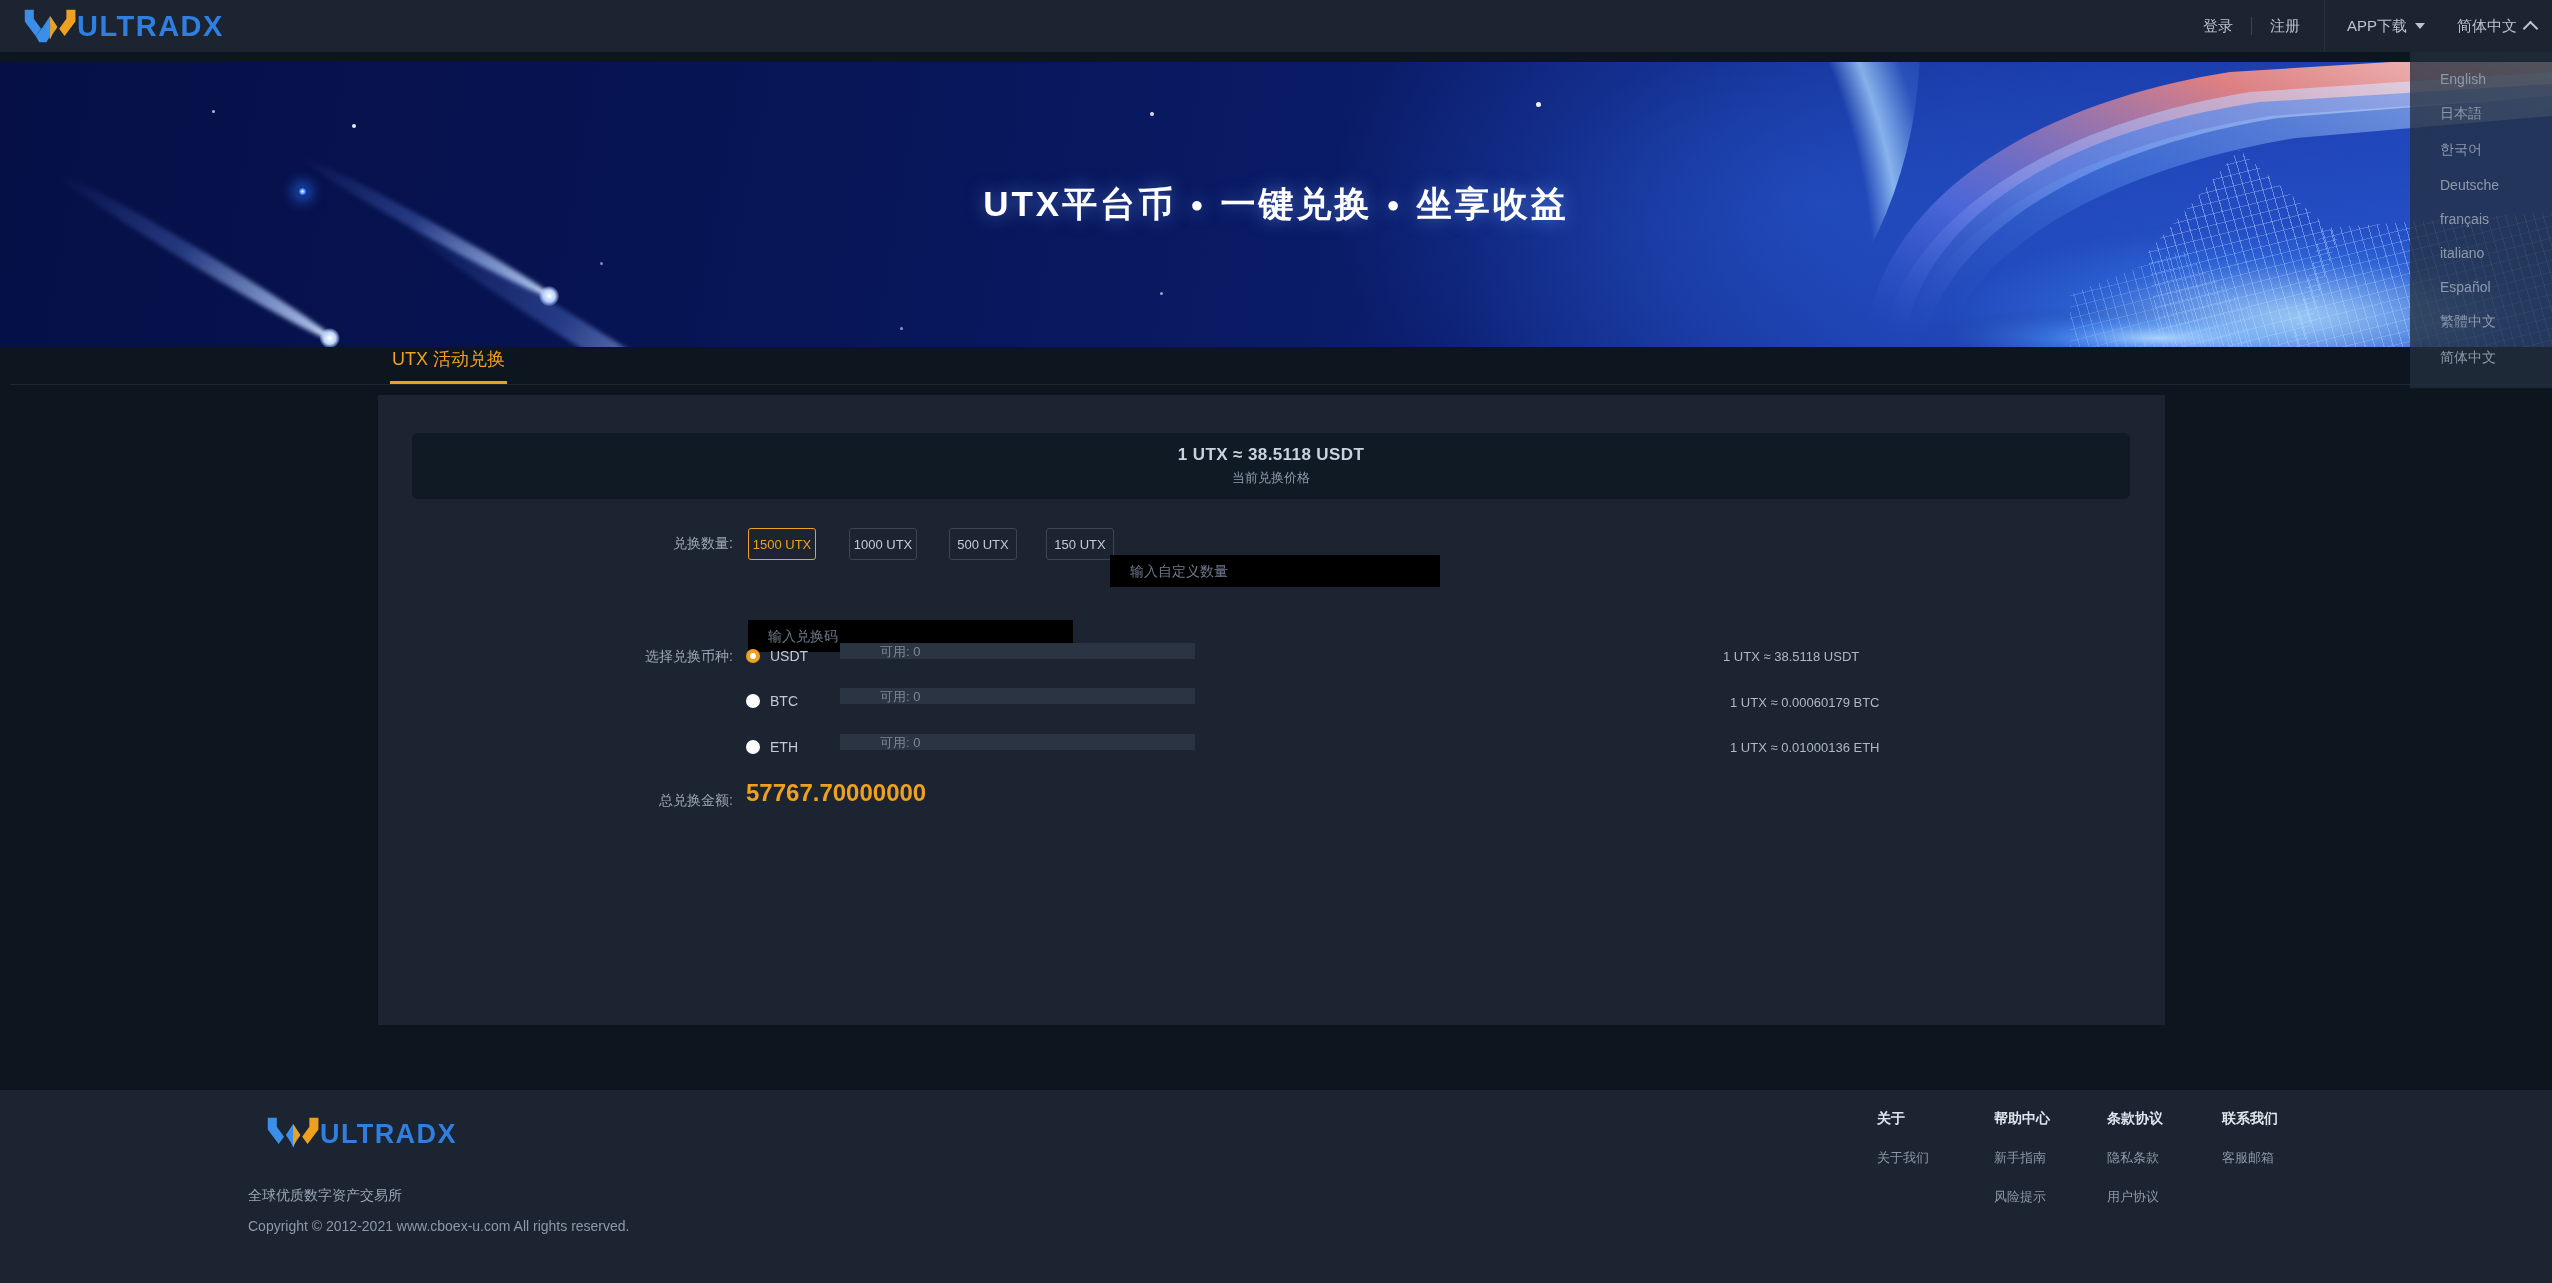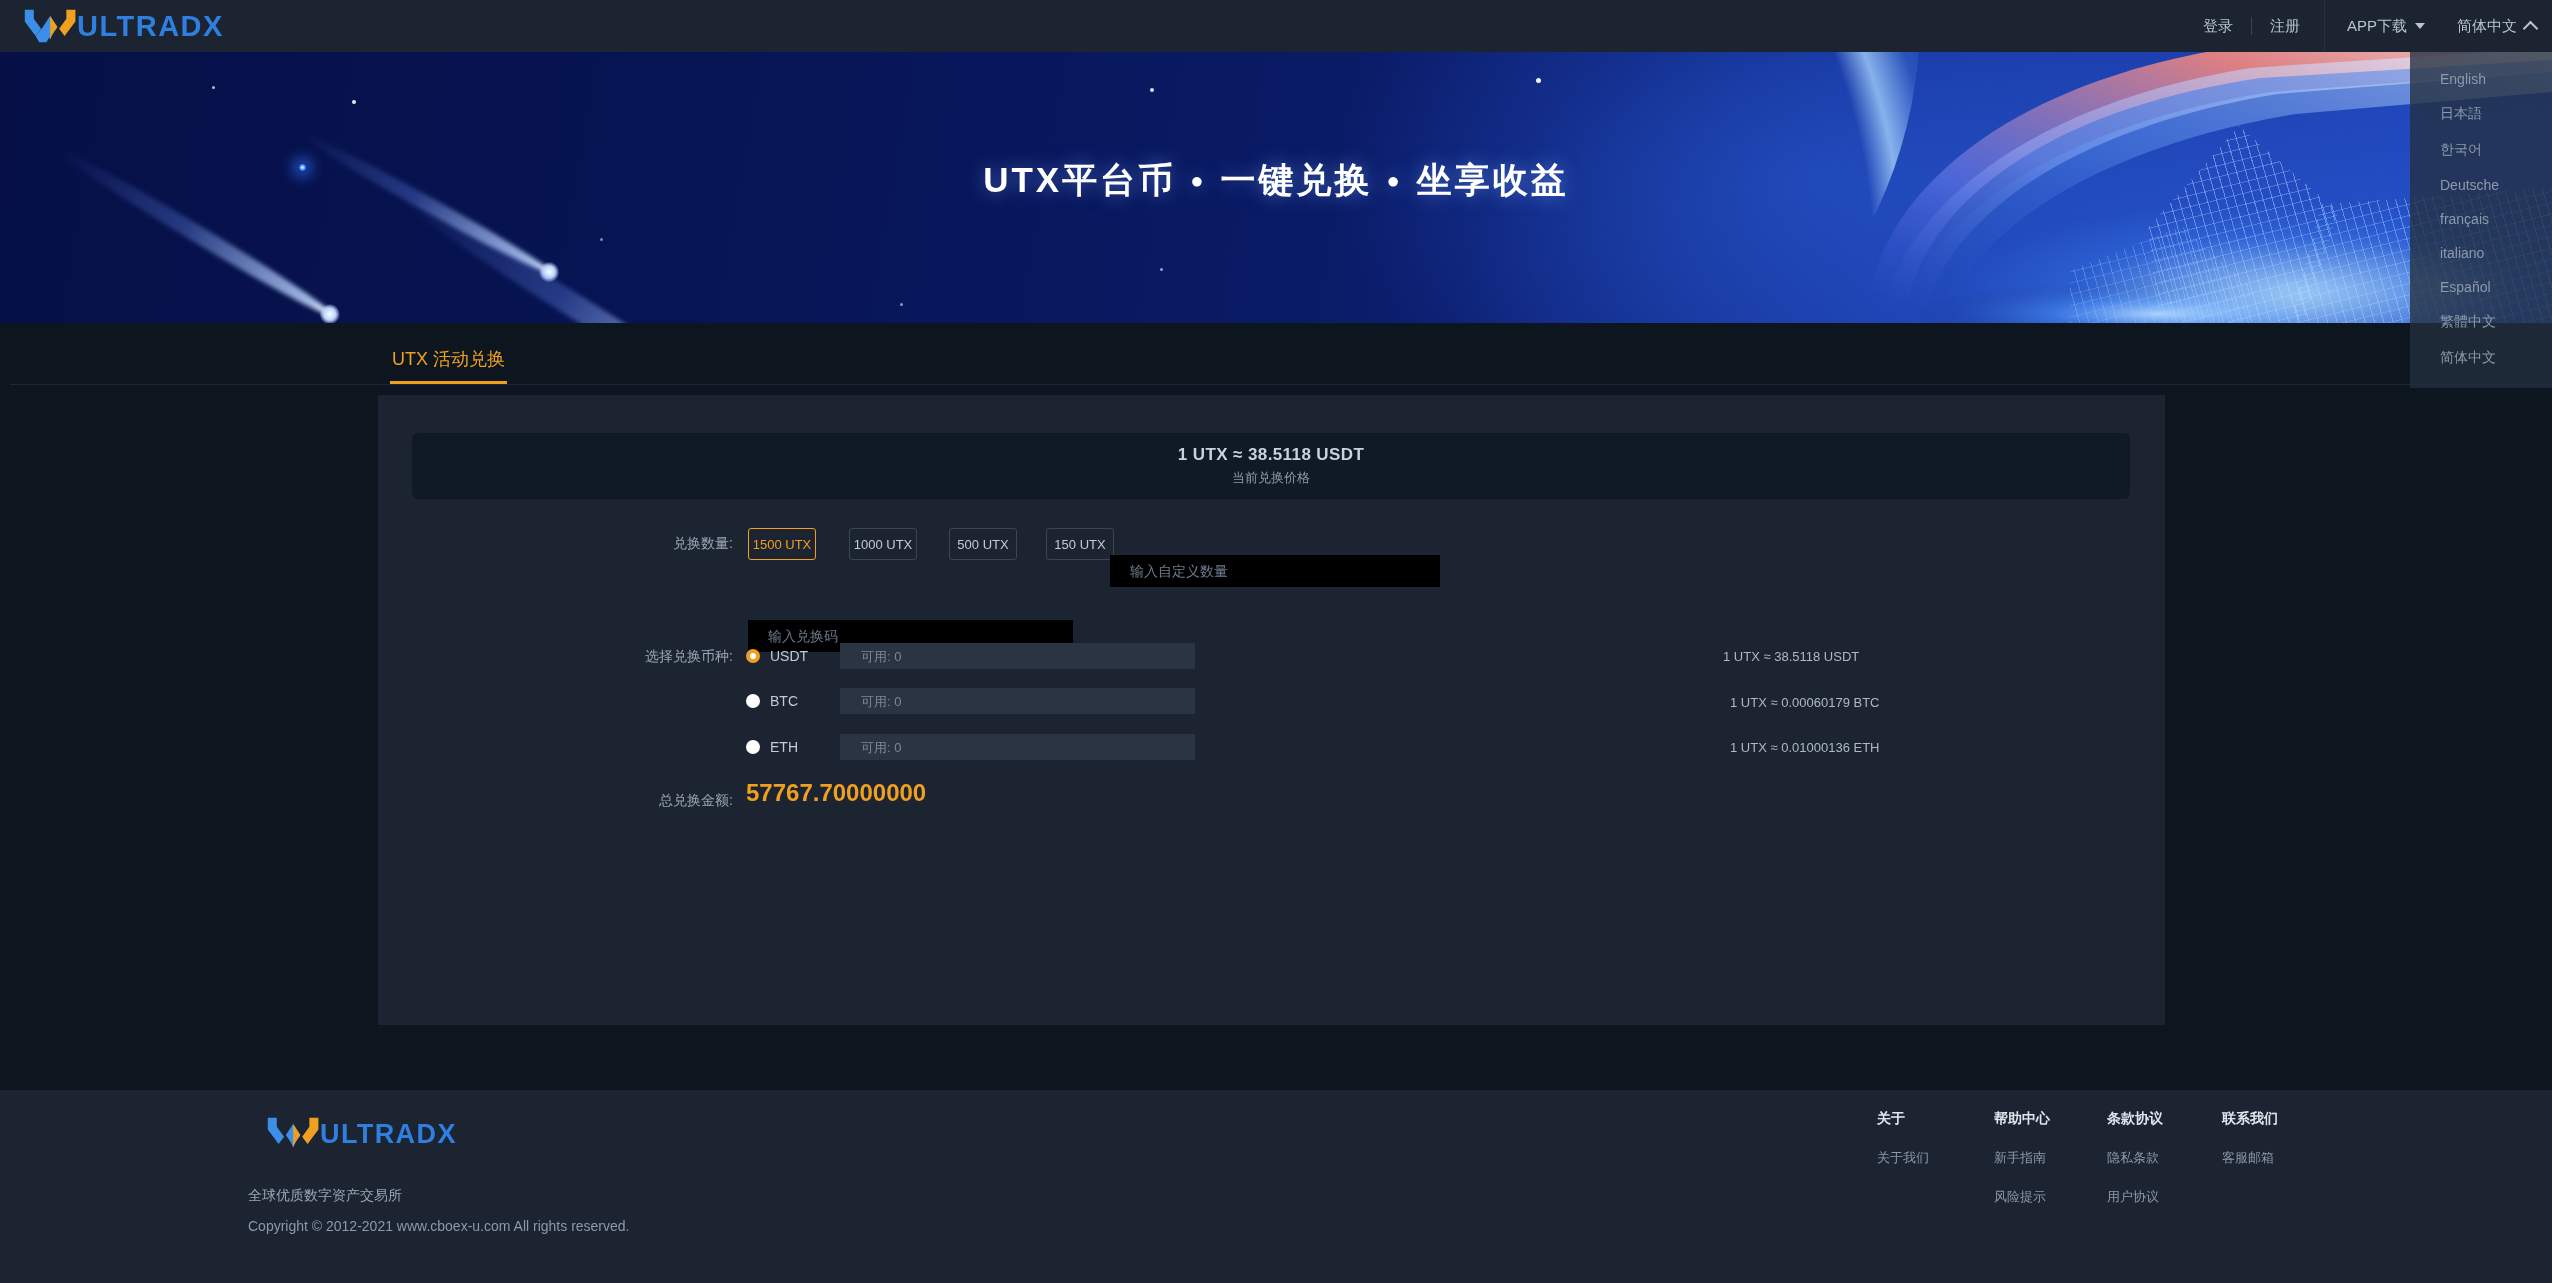--- a/index.html
+++ b/index.html
@@ -51,21 +51,21 @@
     padding: 10px 0 12px 0;
     z-index: 60;
   }
   .lang-item {
     font-size: 14px; color: #8d99ab; padding: 9px 0 9px 30px;
     cursor: pointer; white-space: nowrap;
   }
 
   
   .hero {
-    position: absolute; top: 38px; left: 0;
+    position: absolute; top: 62px; left: 0;
     width: 2552px; height: 285px;
     overflow: hidden;
     background:
       radial-gradient(ellipse 700px 420px at 1820px 140px, rgba(40,90,210,0.55) 0%, rgba(10,25,90,0) 70%),
       radial-gradient(ellipse 1100px 520px at 2250px 250px, rgba(60,120,255,0.45) 0%, rgba(10,25,90,0) 72%),
       linear-gradient(100deg, #061047 0%, #071454 28%, #0a1b66 52%, #112a8f 74%, #1b3fb2 100%);
   }
   .hero-title {
     position: absolute; top: 0; left: 0; width: 2552px; height: 285px;
     display: flex; align-items: center; justify-content: center;
@@ -166,22 +166,22 @@
   .radio {
     width: 14px; height: 14px; border-radius: 50%;
     background: #ffffff; display: flex; align-items: center; justify-content: center;
     cursor: pointer; flex: none;
   }
   .radio.on { background: #f0a020; }
   .radio.on::after { content: ""; width: 6px; height: 6px; border-radius: 50%; background: #ffffff; }
   .radio-label { font-size: 14px; color: #c2cbd8; margin-left: 10px; width: 46px; }
 
   .avail-input {
-    position: absolute; height: 26px; background: #2b3442; border: none;
-    color: #c2cbd8; font-size: 13px; padding-left: 21px;
+    position: absolute; height: 16px; background: #2b3442; border: none;
+    color: #c2cbd8; font-size: 13px; padding-left: 40px;
     font-family: "Liberation Sans", sans-serif; outline: none;
   }
   .avail-input::placeholder { color: #7c8798; }
 
   .rate-note { position: absolute; font-size: 13px; color: #aeb8c6; white-space: nowrap; }
 
   .total-val {
     position: absolute; font-size: 24px; font-weight: 700; color: #f0a020;
   }
 

